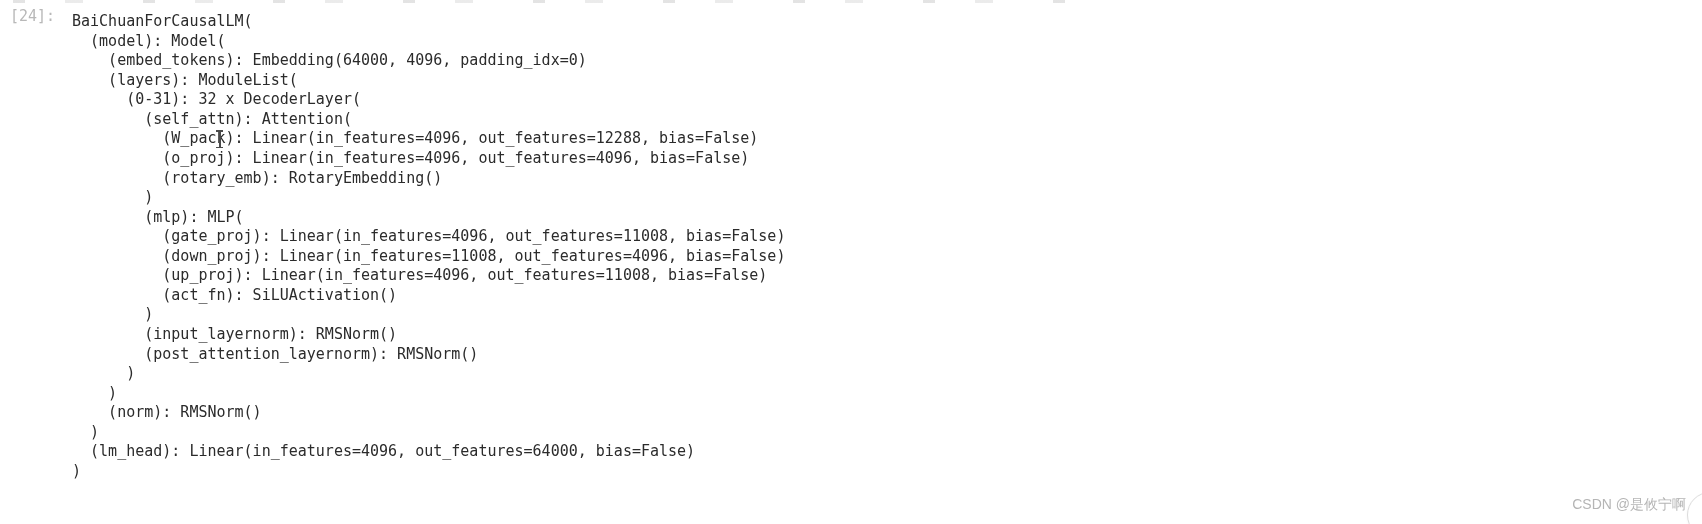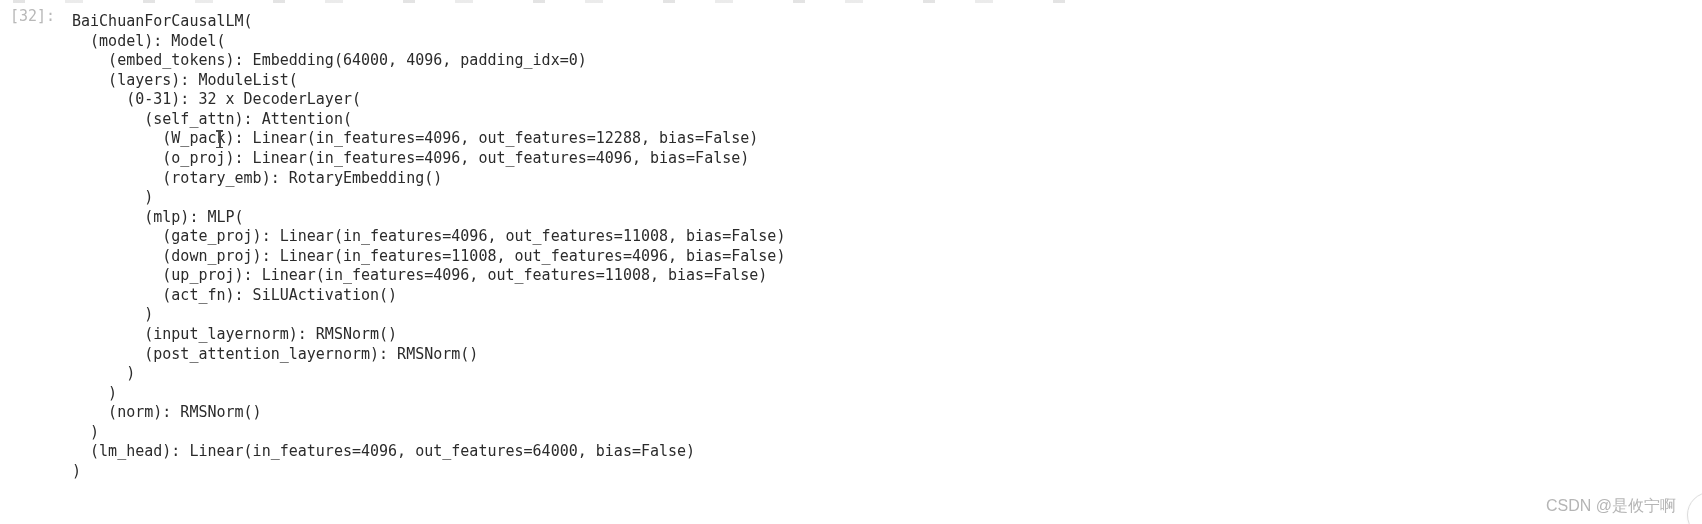--- a/index.html
+++ b/index.html
@@ -74,21 +74,22 @@
     background: #4a4a4a;
   }
   .ibeam-cursor .serif-top { top: 0; }
   .ibeam-cursor .serif-bottom { bottom: 0; }
 
   .watermark {
     position: absolute;
     top: 496px;
     left: 1546px;
     width: 140px;
-    font-size: 16px;
+    text-align: right;
+    font-size: 14px;
     color: #b5b5b5;
     text-shadow: 0 1px 0 rgba(255,255,255,0.9);
     white-space: nowrap;
   }
   
   .floating-btn {
     position: absolute;
     left: 1687px;
     top: 492px;
     width: 46px;
@@ -98,21 +99,21 @@
     background: #ffffff;
     box-shadow: 0 1px 3px rgba(0,0,0,0.04);
     padding: 0;
   }
 </style>
 </head>
 <body>
 
 <div class="clipped-line"></div>
 
-<div class="out-prompt">[32]:</div>
+<div class="out-prompt">[24]:</div>
 
 <pre class="model-output">BaiChuanForCausalLM(
   (model): Model(
     (embed_tokens): Embedding(64000, 4096, padding_idx=0)
     (layers): ModuleList(
       (0-31): 32 x DecoderLayer(
         (self_attn): Attention(
           (W_pack): Linear(in_features=4096, out_features=12288, bias=False)
           (o_proj): Linear(in_features=4096, out_features=4096, bias=False)
           (rotary_emb): RotaryEmbedding()

